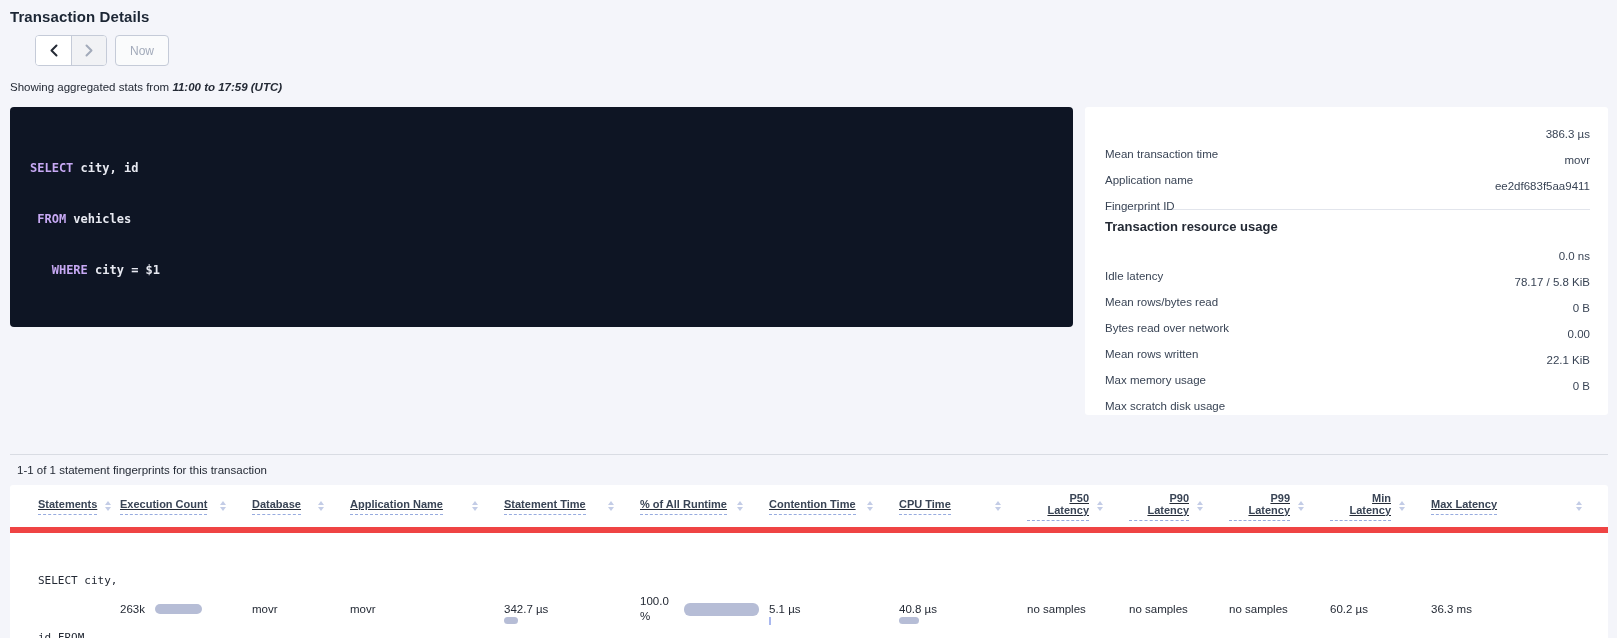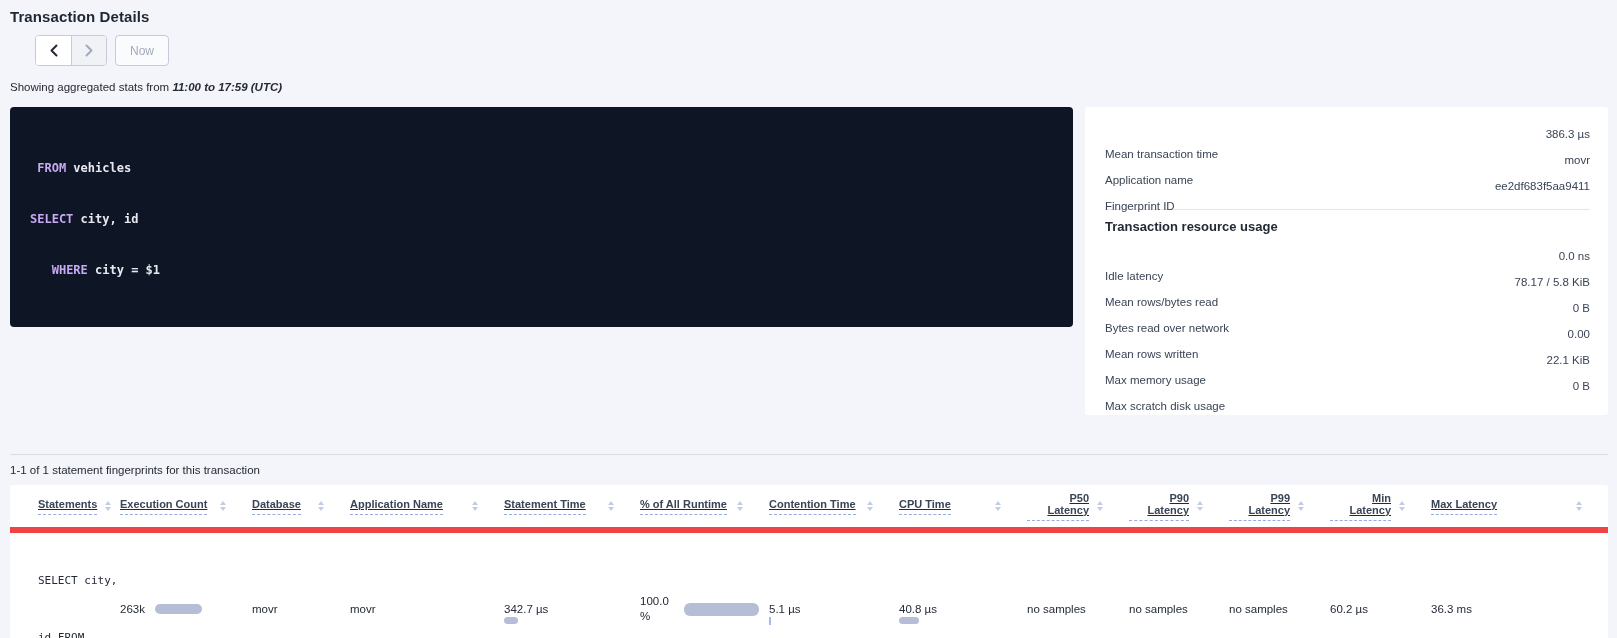--- a/index.html
+++ b/index.html
@@ -63,21 +63,21 @@
     width:523px; background:#ffffff; border-radius:3px; padding:14px 18px 16px 20px;
   }
   .kv-row { display:flex; align-items:center; height:26px; font-size:11.5px; }
   .kv-label { font-weight:400; color:#394455;margin-top:40px; }
   .kv-value { margin-left:auto; color:#394455; text-align:left; }
   .summary-divider { border:none; border-top:1px solid #e2e5ec; margin:10px 0 9px 0; }
   .resource-heading { font-size:13px; font-weight:700; color:#242a35; margin:8px 0 9px 0; }
 
   
   .section-divider { border:none; border-top:1px solid #d9dce3; margin:39px 9px 0 10px; }
-  .count-text { margin:9px 10px 0 10px; font-size:11.5px; color:#242a35; }
+  .count-text { margin:9px 10px 0 17px; font-size:11.5px; color:#242a35; }
 
   .table-card { margin:9px 9px 0 10px; background:#ffffff; border-radius:3px; padding-bottom:13px; }
   table { width:100%; border-collapse:collapse; table-layout:fixed; }
   th {
     height:45px; text-align:right; vertical-align:middle;
     border-bottom:6px solid #ef4444; padding-right:26px; cursor:pointer;text-decoration:underline;
   }
   th .th-inner { display:flex; align-items:center; }
   th:first-child { padding-left:28px; }
   .th-label {
@@ -139,22 +139,22 @@
     </div>
 
     <div class="range-line">
       <span>Showing aggregated stats from </span><b>11:00 to 17:59 (UTC)</b>
     </div>
   </div>
 
   <div class="main-row">
 
     <div class="sql-box">
+      <div class="sql-line"><span></span><span class="kw">SELECT</span><span> city, id</span></div>
       <div class="sql-line"><span> </span><span class="kw">FROM</span><span> vehicles</span></div>
-      <div class="sql-line"><span></span><span class="kw">SELECT</span><span> city, id</span></div>
       <div class="sql-line"><span>   </span><span class="kw">WHERE</span><span> city = $1</span></div>
     </div>
 
     <div class="summary-card">
       <div class="kv-row">
         <span class="kv-label">Mean transaction time</span>
         <span class="kv-value">386.3 µs</span>
       </div>
       <div class="kv-row">
         <span class="kv-label">Application name</span>

